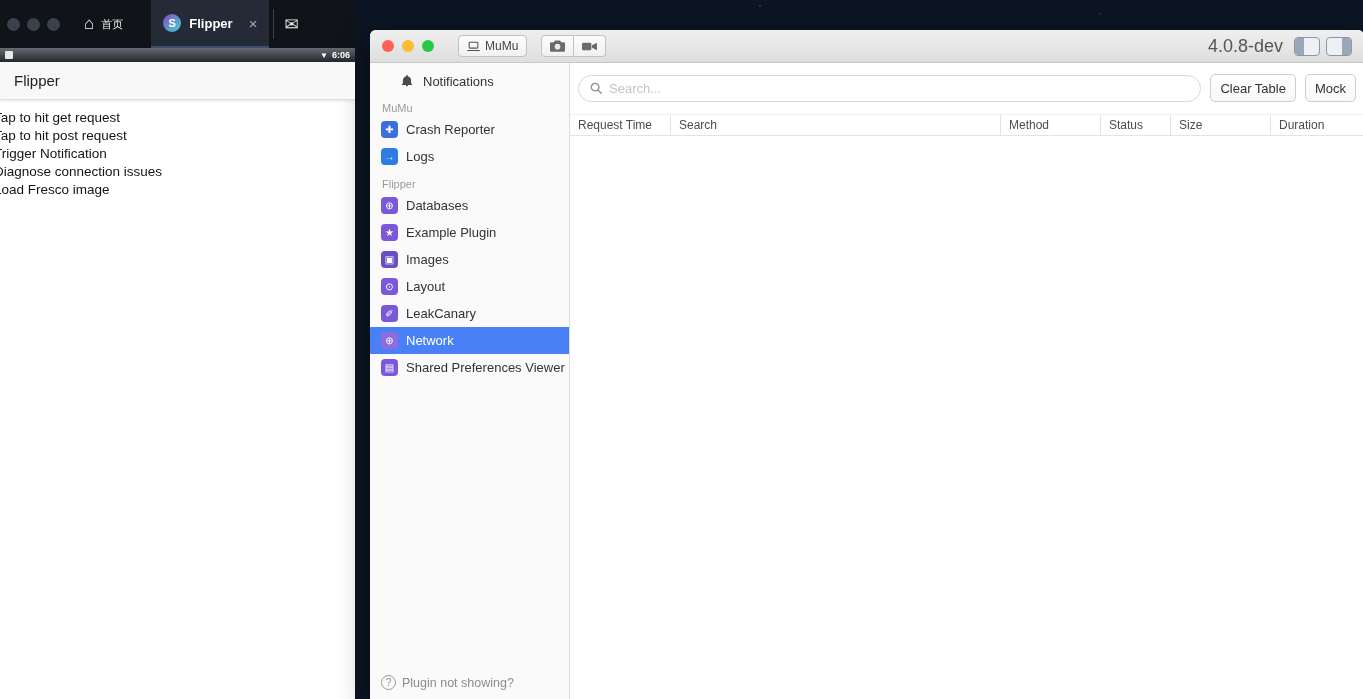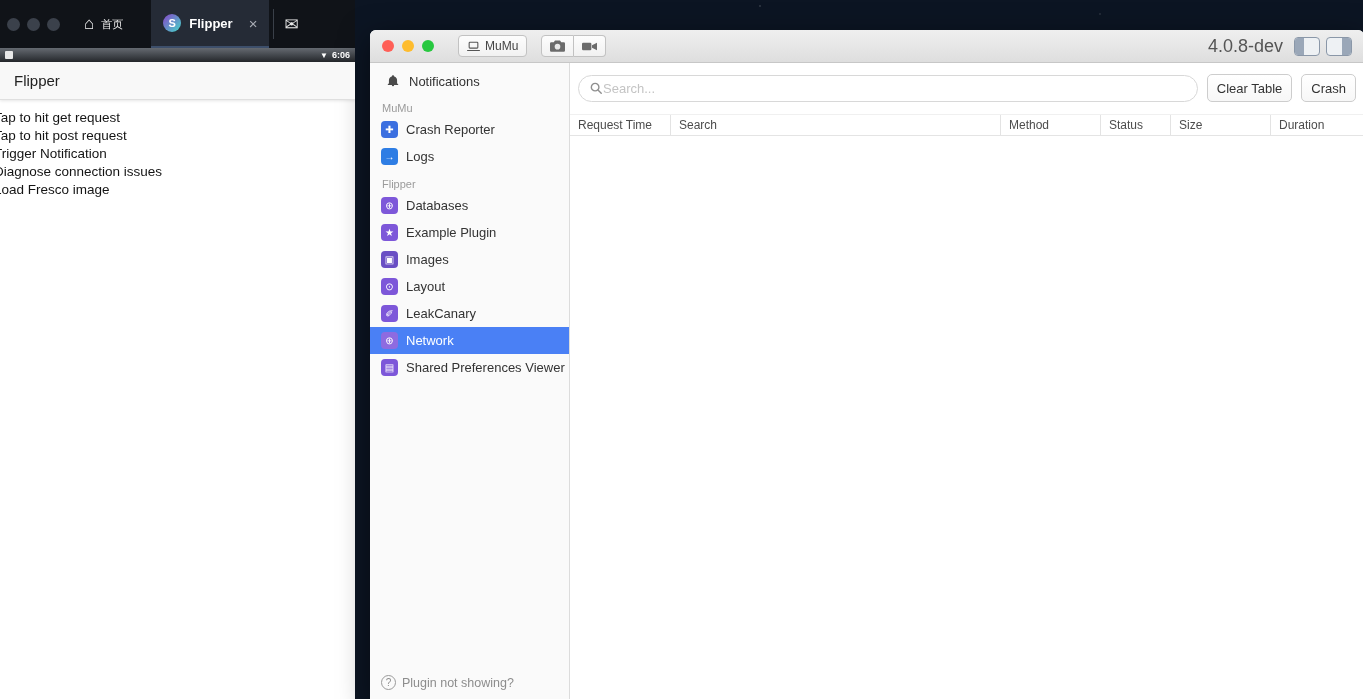--- a/index.html
+++ b/index.html
@@ -51,35 +51,35 @@
   .panel-toggle .fill { background:#9aa7b8; }
   .panel-toggle.left .fill { width:9px; }
   .panel-toggle.left .rest { flex:1; }
   .panel-toggle.right .rest { flex:1; }
   .panel-toggle.right .fill { width:9px; }
 
   .window-body { flex:1; display:flex; min-height:0; }
 
   
   .sidebar { width:200px; flex:0 0 200px; background:#fafafa; border-right:1px solid #dcdcdc; position:relative; padding-top:5px; overflow:hidden; }
-  .side-row { height:26px; display:flex; align-items:center; padding-left:14px; gap:8px; }
+  .side-row { height:26px; display:flex; align-items:center; padding-left:28px; gap:8px; }
   .side-row-label { font-size:13px; color:#333; white-space:nowrap; }
   .section-title { height:22px; display:flex; align-items:flex-end; padding-left:12px; padding-bottom:2px; font-size:11px; color:#9b9b9b; }
   .plug-icon { width:17px; height:17px; border-radius:4px; color:#fff; font-size:10px; display:flex; align-items:center; justify-content:center; flex:0 0 auto; }
   .side-item { height:27px; display:flex; align-items:center; padding-left:11px; gap:8px; cursor:default; }
   .side-item .side-row-label { overflow:hidden; text-overflow:clip; }
   .side-item.selected .side-row-label { color:#fff; }
   .bell-wrap { width:17px; display:flex; justify-content:center; }
   .side-footer { position:absolute; left:11px; bottom:9px; display:flex; align-items:center; gap:6px; color:#8d8d8d; font-size:12.5px; }
   .q-icon { width:15px; height:15px; border:1.5px solid #9a9a9a; border-radius:50%; color:#8d8d8d; font-size:10px; display:flex; align-items:center; justify-content:center; }
 
   
   .main { flex:1; background:#fff; display:flex; flex-direction:column; min-width:0; border-radius:0 0 0 0; }
   .main-toolbar { display:flex; align-items:center; gap:9px; padding:11px 8px 12px 8px; }
-  .search-box { flex:1; height:27px; border:1px solid #d8d8d8; border-radius:14px; background:#fff; display:flex; align-items:center; padding:0 10px; }
+  .search-box { flex:1; height:27px; border:1px solid #d8d8d8; border-radius:14px; background:#fff; display:flex; align-items:center; padding:0 10px; gap:6px; }
   .search-box input { border:none; outline:none; flex:1; font-size:13px; color:#333; font-family:"Liberation Sans", sans-serif; background:transparent; }
   .search-box input::placeholder { color:#c4c4c4; }
   .toolbar-btn { height:28px; border:1px solid #cdcdcd; border-radius:5px; background:linear-gradient(#ffffff,#f7f7f7); font-size:13px; color:#333; padding:0 9px; font-family:"Liberation Sans", sans-serif; white-space:nowrap; }
   .table-header { display:flex; height:22px; align-items:center; border-top:1px solid #f0f0f0; border-bottom:1px solid #e4e4e4; }
   .th { font-size:12px; color:#4c4c4c; padding-left:8px; height:100%; display:flex; align-items:center; border-left:1px solid #e3e3e3; white-space:nowrap; overflow:hidden; }
   .th.c0 { width:100px; border-left:none; }
   .th.c1 { width:330px; }
   .th.c2 { width:100px; }
   .th.c3 { width:70px; }
   .th.c4 { width:100px; }
@@ -233,21 +233,21 @@
     <div class="main">
       <div class="main-toolbar">
         <div class="search-box">
           <svg width="14" height="14" viewBox="0 0 24 24" fill="none" stroke="#8f8f8f" stroke-width="2.4" stroke-linecap="round">
               <circle cx="10.5" cy="10.5" r="6.5"></circle>
               <line x1="15.8" y1="15.8" x2="21" y2="21"></line>
             </svg>
           <input type="text" placeholder="Search..." style="">
         </div>
         <button class="toolbar-btn">Clear Table</button>
-        <button class="toolbar-btn">Crash</button>
+        <button class="toolbar-btn">Mock</button>
       </div>
 
       <div class="table-header">
         <div class="th c0">Request Time</div>
         <div class="th c1">Search</div>
         <div class="th c2">Method</div>
         <div class="th c3">Status</div>
         <div class="th c4">Size</div>
         <div class="th c5">Duration</div>
       </div>

